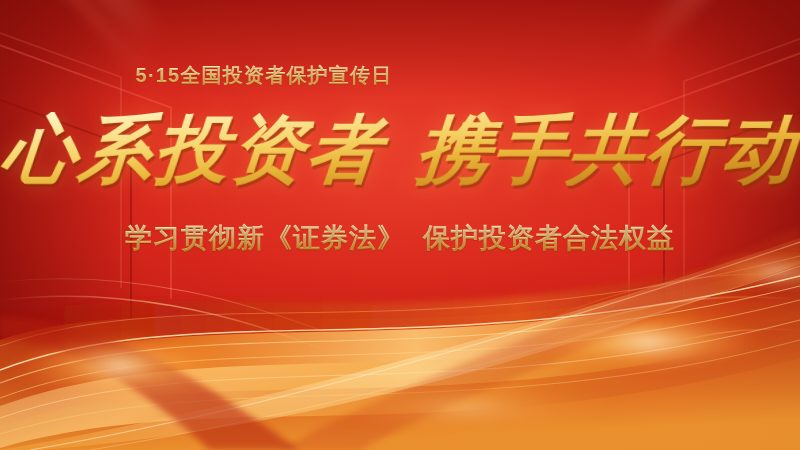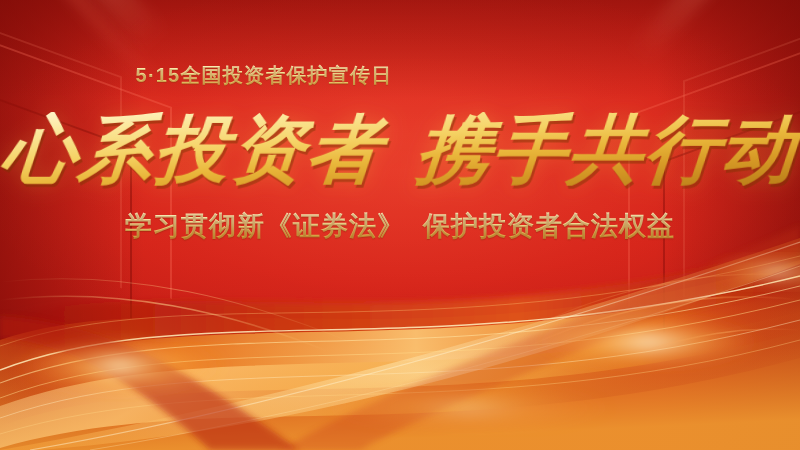--- a/index.html
+++ b/index.html
@@ -116,21 +116,21 @@
     letter-spacing:2px;
     background:linear-gradient(176deg,#fff6cf 0%,#fbe79b 18%,#f5d264 40%,#e9b63a 58%,#d79a26 76%,#b97d18 100%);
     -webkit-background-clip:text;background-clip:text;
     -webkit-text-fill-color:transparent;
     filter:drop-shadow(2px 3px 0 rgba(120,50,0,.45)) drop-shadow(0 0 10px rgba(255,190,70,.25));
     transform:skewX(-5deg);
   }
   .headline .gap{display:inline-block;width:34px;}
 
   .subtitle{
-    position:absolute;left:0;right:0;top:208px;
+    position:absolute;left:0;right:0;top:220px;
     text-align:center;
     font-size:27px;
     font-weight:700;
     letter-spacing:1px;
     background:linear-gradient(180deg,#fff5c9 0%,#f6e19a 40%,#e3b551 72%,#c8942c 100%);
     -webkit-background-clip:text;background-clip:text;
     -webkit-text-fill-color:transparent;
     text-shadow:0 1px 1px rgba(110,40,0,.3);
   }
   .subtitle .sp{display:inline-block;width:18px;}

